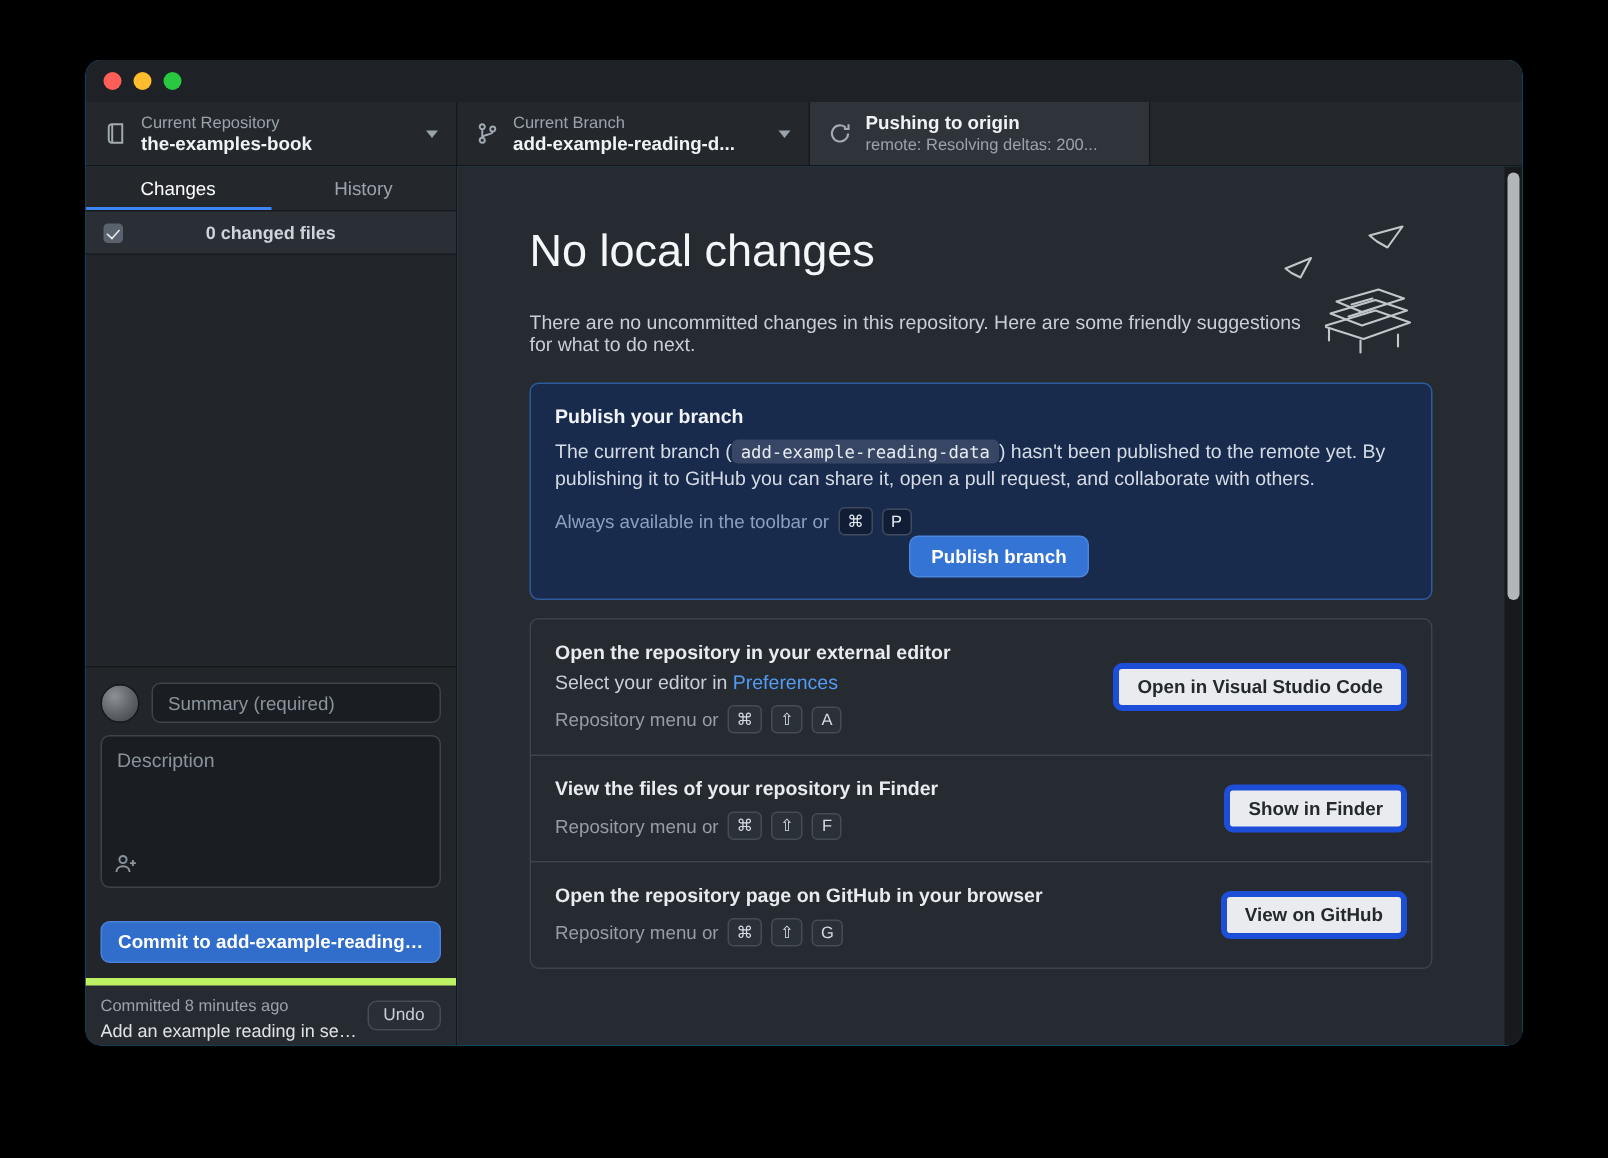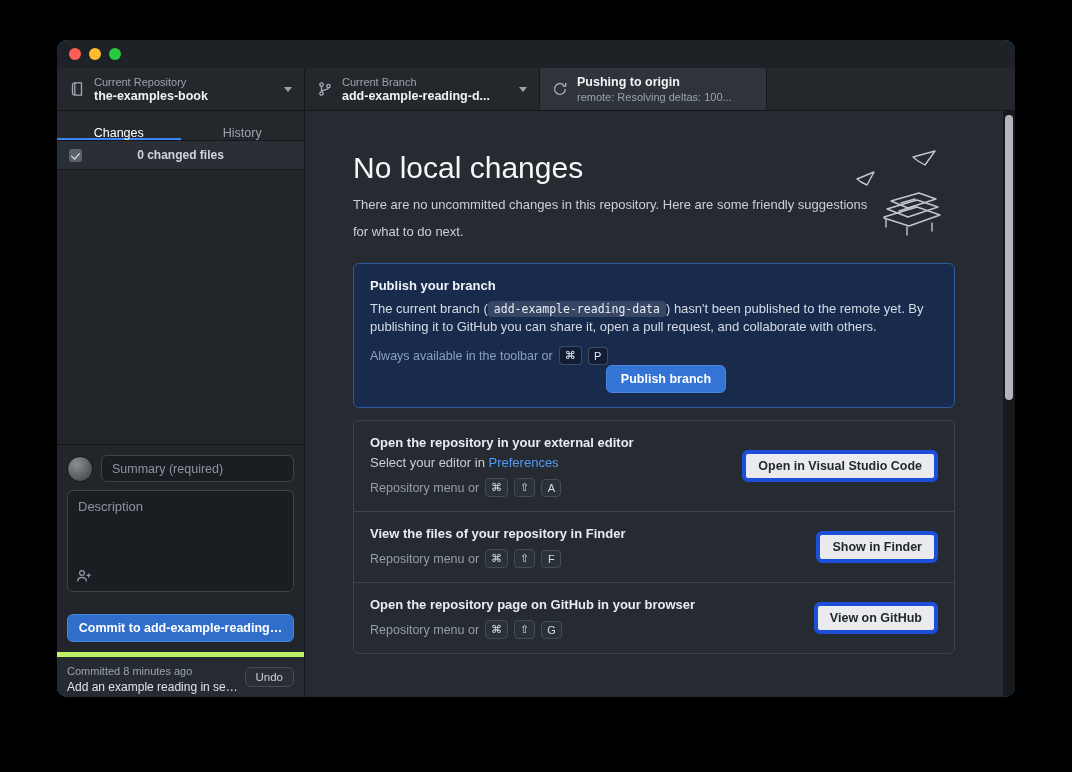--- a/index.html
+++ b/index.html
@@ -36,21 +36,21 @@
   .tb-value-top { font-size:12.5px; font-weight:700; color:#f0f3f6; line-height:15px; white-space:nowrap; }
   .tb-sub { font-size:11px; color:#9aa3ab; line-height:14px; white-space:nowrap;
     overflow:hidden; text-overflow:ellipsis; }
   .chev { flex:none; width:0; height:0; border-left:4px solid transparent;
     border-right:4px solid transparent; border-top:5px solid #9aa3ab; margin-left:auto; }
 
   
   .sidebar { position:absolute; left:0; top:71px; bottom:0; width:248px;
     background:#22262b; border-right:1px solid #15181b; display:flex; flex-direction:column; }
   .tabs { height:30px; display:flex; background:#24282d; border-bottom:1px solid #15181b; }
-  .tab { flex:1; display:flex; align-items:flex-end; justify-content:center;
+  .tab { flex:1; display:flex; align-items:center; justify-content:center;
     font-size:12.5px; color:#9aa3ab; cursor:pointer; }
   .tab.active { color:#fff; box-shadow:inset 0 -2px 0 #3d84f5; }
   .files-row { height:29px; background:#2a2f35; border-bottom:1px solid #17191d;
     position:relative; display:flex; align-items:center; }
   .checkbox { position:absolute; left:12px; top:8px; width:13px; height:13px;
     border-radius:3px; background:#5a636d; cursor:pointer; }
   .checkbox::after { content:""; position:absolute; left:3.5px; top:1.5px; width:4px; height:7px;
     border:solid #e9edf1; border-width:0 1.6px 1.6px 0; transform:rotate(42deg); }
   .files-label { width:100%; text-align:center; font-size:12px; font-weight:600; color:#cfd4da; }
   .changes-empty { flex:1; }
@@ -87,21 +87,21 @@
     cursor:pointer; font-family:"Liberation Sans", sans-serif; }
 
   
   .main { position:absolute; left:248px; top:71px; right:0; bottom:0; background:#262b31; overflow:hidden; }
   .scroll-track { position:absolute; right:0; top:0; bottom:0; width:12px; background:#17191d; }
   .scroll-thumb { position:absolute; right:2px; top:4px; width:8px; height:285px;
     border-radius:4px; background:#ced2d6; opacity:.85; cursor:grab; }
   .main-content { position:absolute; left:48px; right:56px; top:0; }
 
   .main-title { margin-top:38px; font-size:30px; font-weight:400; color:#f4f6f8; line-height:38px; }
-  .main-sub { margin-top:4px; font-size:13px; color:#c9cfd6; line-height:27px; max-width:520px; }
+  .main-sub { margin-top:20px; font-size:13px; color:#c9cfd6; line-height:15px; max-width:520px; }
 
   .illustration { position:absolute; top:38px; right:8px; width:100px; height:92px; color:#c2c7cc; }
 
   .card-blue { margin-top:18px; width:602px; background:#192b4d; border:1px solid #2d5b9e;
     border-radius:6px; padding:14px 16px; display:flex; align-items:center;flex-direction:column; }
   .cb-left { flex:1; min-width:0; }
   .cb-title { font-size:13px; font-weight:700; color:#f0f4f8; margin-bottom:7px; }
   .cb-body { font-size:13px; color:#d4dbe4; line-height:18px; }
   .code-pill { font-family:"DejaVu Sans Mono", monospace; font-size:11.5px;
     background:rgba(255,255,255,.13); color:#e8ecf1; padding:1px 6px; border-radius:4px; }
@@ -171,21 +171,21 @@
 
       <div class="tb-section push">
         <span class="tb-icon">
           <svg width="16" height="16" viewBox="0 0 16 16" fill="none" stroke="currentColor" stroke-width="1.4">
             <path d="M13.4 8a5.4 5.4 0 1 1-1.5-3.8"></path>
             <path d="M13.7 1.9v3.1h-3.1"></path>
           </svg>
         </span>
         <span class="tb-text">
           <span class="tb-value-top" style="display:block">Pushing to origin</span>
-          <span class="tb-sub" style="display:block">remote: Resolving deltas: 100...</span>
+          <span class="tb-sub" style="display:block">remote: Resolving deltas: 200...</span>
         </span>
       </div>
       <div class="tb-rest"></div>
     </div>
 
     <div class="sidebar">
       <div class="tabs">
         <div class="tab active">
           <span>Changes</span>
         </div>

